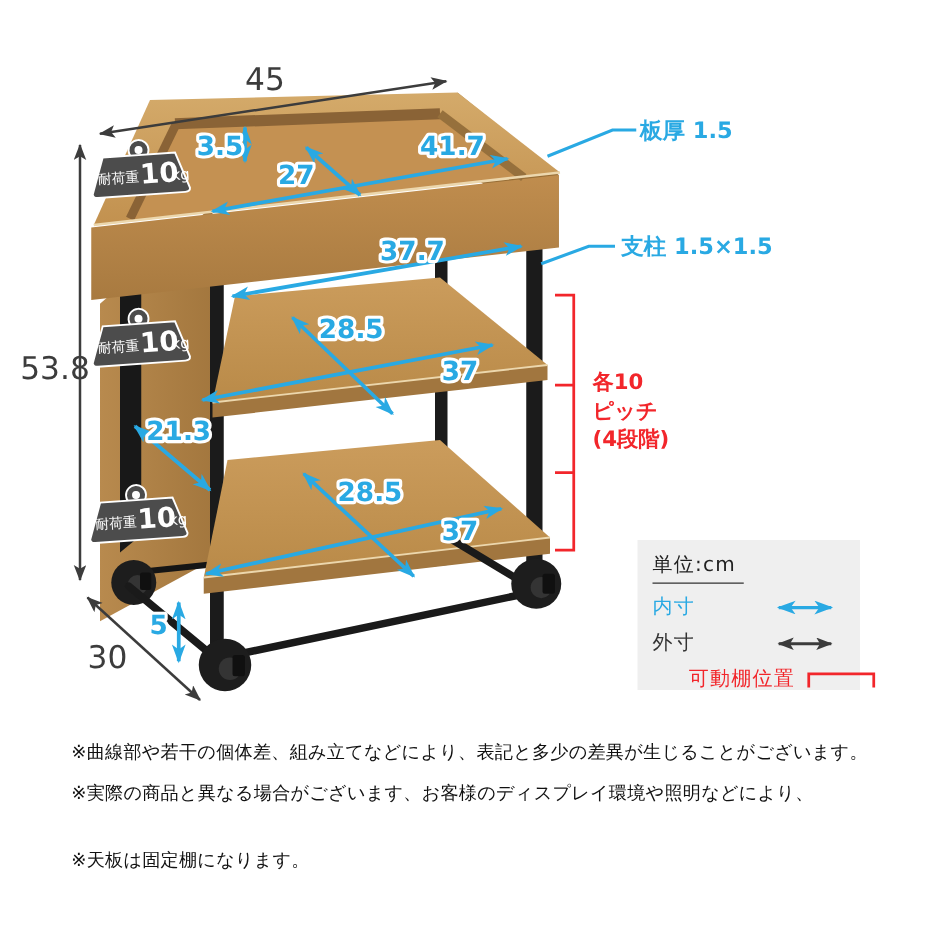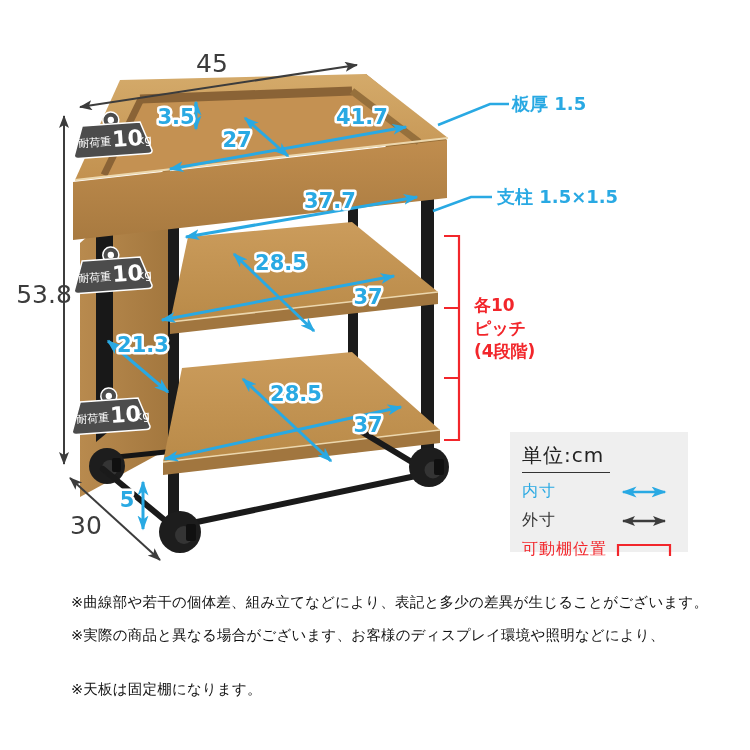--- a/index.html
+++ b/index.html
@@ -15,30 +15,30 @@
   .dim-black{stroke:var(--outer-dim);stroke-width:2;fill:none;}
   .dim-blue{stroke:var(--inner-dim);stroke-width:3;fill:none;}
   .leader-blue{stroke:var(--inner-dim);stroke-width:2.5;fill:none;}
   .red-line{stroke:var(--movable-shelf);stroke-width:2.2;fill:none;}
   .frame{fill:var(--frame-black);}
   .badge-body{fill:var(--badge-gray);stroke:#fff;stroke-width:1.5;}
   .badge-txt{fill:#fff;}
   
   #legend{position:absolute;left:510px;top:432px;width:178px;height:120px;
           background:var(--legend-bg);box-sizing:border-box;padding:10px 0 0 12px;}
-  #legend .title{font-size:20px;color:#222;border-bottom:1.5px solid #333;
+  #legend .title{font-size:16px;color:#222;border-bottom:1.5px solid #333;
                  display:inline-block;padding:0 6px 3px 0;letter-spacing:1px;}
   .lg-row{display:flex;align-items:center;justify-content:space-between;
           width:152px;margin-top:8px;font-size:16px;letter-spacing:1px;}
   .lg-row .sym{width:60px;height:16px;flex:0 0 60px;}
   .lg-outer{color:#333;}
   .lg-inner{color:var(--inner-dim);}
-  .lg-mov{color:var(--movable-shelf);}
+  .lg-mov{color:var(--movable-shelf);margin-left:29px;}
   
-  .note{position:absolute;left:71px;width:660px;font-size:14.5px;color:#111;
+  .note{position:absolute;left:57px;width:660px;font-size:14.5px;color:#111;
         line-height:23px;letter-spacing:.2px;}
   .note .cont{margin-left:15px;}
 </style>
 </head>
 <body>
 
 <svg id="stage" viewBox="0 0 750 750">
   <defs>
     <marker id="ab" markerUnits="userSpaceOnUse" markerWidth="16" markerHeight="12" refX="12" refY="5" orient="auto-start-reverse">
       <path d="M0,0 L13,5 L0,10 L3,5 Z" fill="#3c3c3c"></path>

